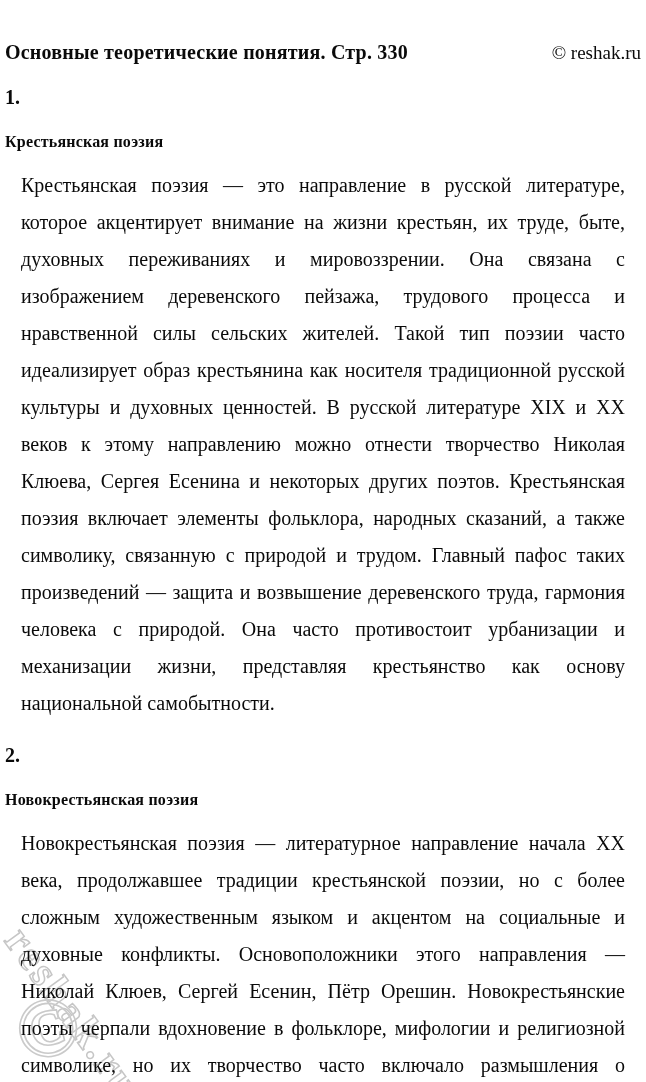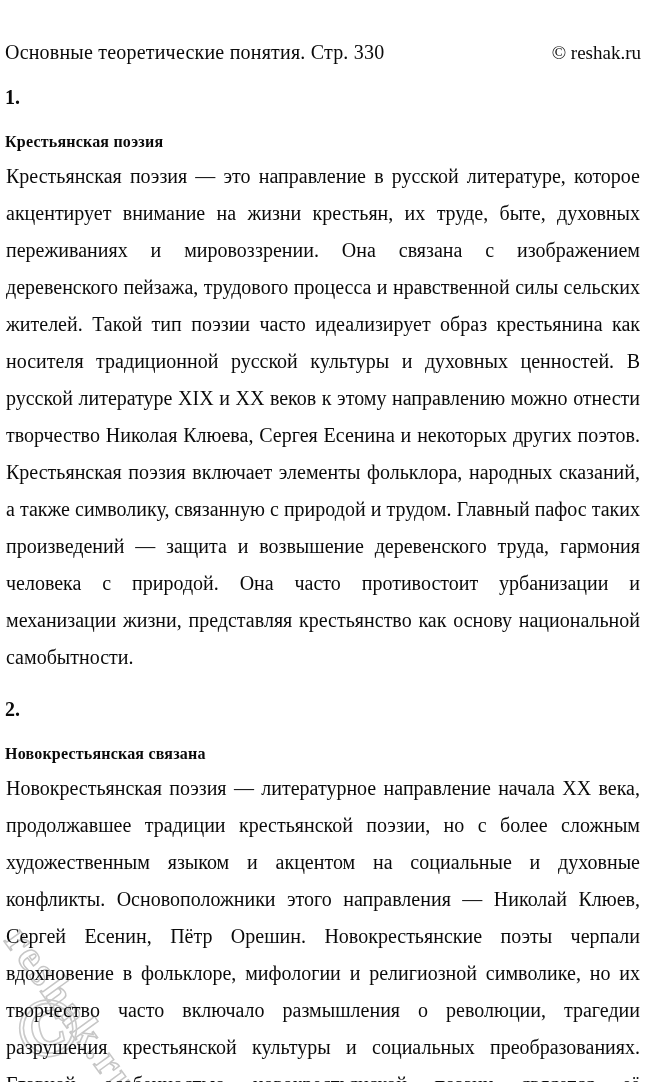--- a/index.html
+++ b/index.html
@@ -20,41 +20,41 @@
     padding: 6px 5px 0 5px;
     z-index: 1;
   }
   .page-header {
     display: flex;
     justify-content: space-between;
     align-items: baseline;
   }
   .page-title {
     font-size: 20px;
-    font-weight: normal;
+    font-weight: bold;
     letter-spacing: 0.2px;
   }
   .copyright-note {
     font-size: 19px;
     font-weight: normal;
     margin-top: 36px;
   }
   .section-number {
     margin-top: 22px;
     font-size: 20px;
     font-weight: bold;
   }
   .section-heading {
     margin: 24px 0 7px 0;
     font-size: 16px;
     font-weight: bold;
     letter-spacing: 0.2px;
   }
   .section-body {
-    margin: 1px;
+    margin: 16px;
     font-size: 20px;
     line-height: 37px;
     text-align: justify;
     text-justify: inter-word;
   }
   .watermark {
     position: absolute;
     left: 0;
     top: 900px;
     width: 220px;
@@ -103,17 +103,17 @@
   </header>
 
   <section>
     <div class="section-number">1.</div>
     <h2 class="section-heading">Крестьянская поэзия</h2>
     <p class="section-body">Крестьянская поэзия — это направление в русской литературе, которое акцентирует внимание на жизни крестьян, их труде, быте, духовных переживаниях и мировоззрении. Она связана с изображением деревенского пейзажа, трудового процесса и нравственной силы сельских жителей. Такой тип поэзии часто идеализирует образ крестьянина как носителя традиционной русской культуры и духовных ценностей. В русской литературе XIX и XX веков к этому направлению можно отнести творчество Николая Клюева, Сергея Есенина и некоторых других поэтов. Крестьянская поэзия включает элементы фольклора, народных сказаний, а также символику, связанную с природой и трудом. Главный пафос таких произведений — защита и возвышение деревенского труда, гармония человека с природой. Она часто противостоит урбанизации и механизации жизни, представляя крестьянство как основу национальной самобытности.</p>
   </section>
 
   <section>
     <div class="section-number">2.</div>
-    <h2 class="section-heading">Новокрестьянская связана</h2>
+    <h2 class="section-heading">Новокрестьянская поэзия</h2>
     <p class="section-body">Новокрестьянская поэзия — литературное направление начала XX века, продолжавшее традиции крестьянской поэзии, но с более сложным художественным языком и акцентом на социальные и духовные конфликты. Основоположники этого направления — Николай Клюев, Сергей Есенин, Пётр Орешин. Новокрестьянские поэты черпали вдохновение в фольклоре, мифологии и религиозной символике, но их творчество часто включало размышления о революции, трагедии разрушения крестьянской культуры и социальных преобразованиях. Главной особенностью новокрестьянской поэзии является её напряжённая драматургия, где</p>
   </section>
 
 </div>
 
 </body></html>

